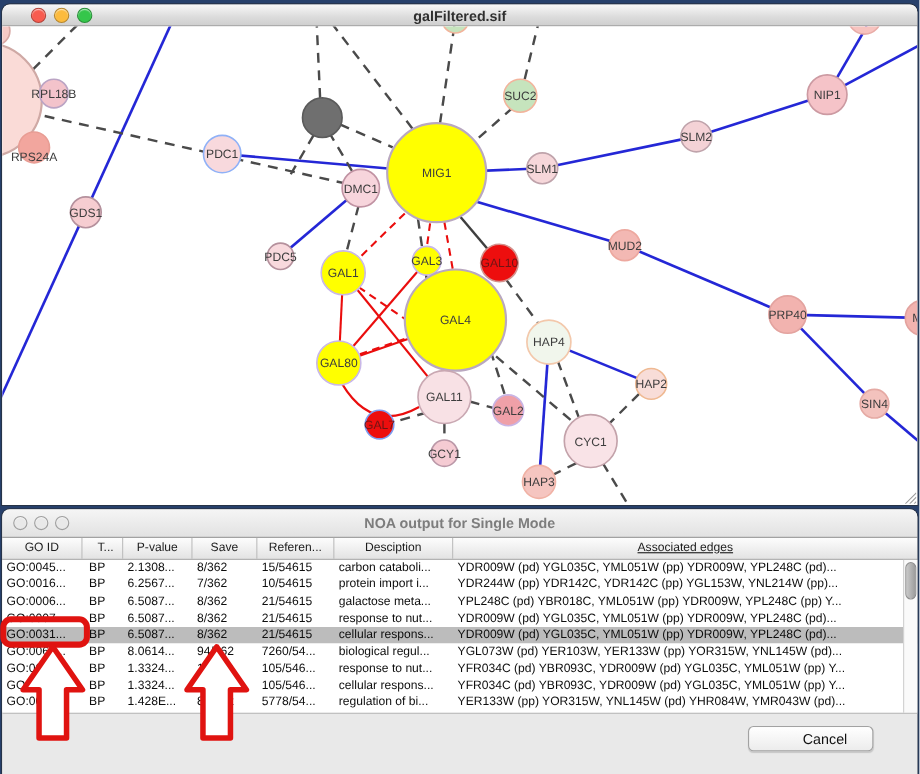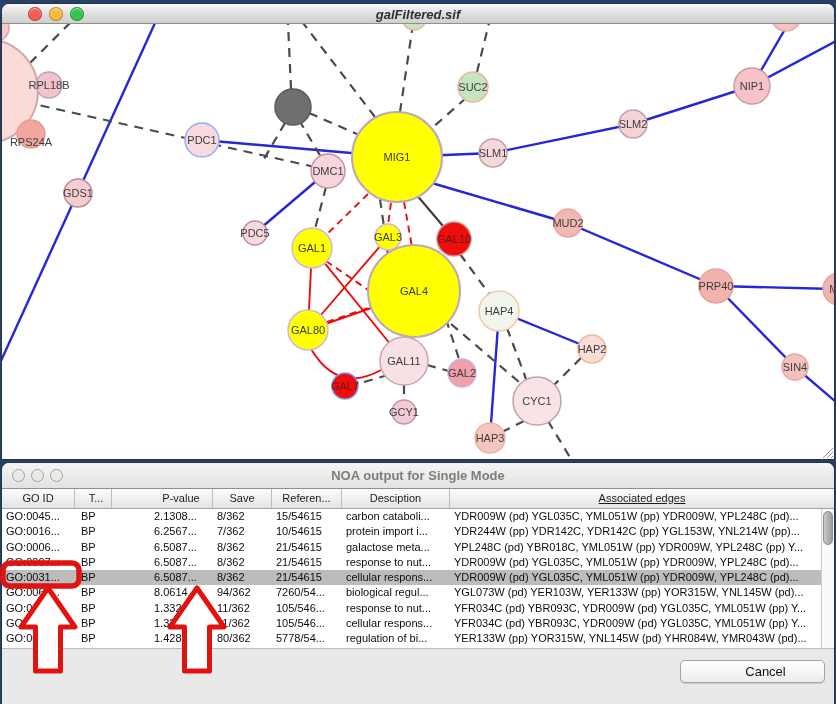--- a/index.html
+++ b/index.html
@@ -5,45 +5,45 @@
   html,body{margin:0;padding:0;}
   body{width:836px;height:704px;overflow:hidden;font-family:"Liberation Sans",sans-serif;}
   .screen{position:relative;width:836px;height:704px;background:#27406b;overflow:hidden;}
   .window{position:absolute;background:#fff;border-radius:7px 7px 0 0;box-shadow:0 0 0 1px rgba(40,40,40,.55);overflow:hidden;}
   #graph-window{left:2px;top:4px;width:832px;height:455px;}
   #noa-window{left:2px;top:463px;width:832px;height:241px;background:#e9e9e9;}
   .titlebar{position:relative;border-bottom:1px solid #8f8f8f;background:linear-gradient(#f8f8f8,#dcdcdc 60%,#cfcfcf);}
   #graph-titlebar{height:19px;}
   #noa-titlebar{height:25px;background:linear-gradient(#f5f5f5,#e2e2e2);padding-left:20px;}
   .titlebar .title{position:absolute;left:0;right:0;text-align:center;font-size:13px;font-weight:bold;color:#2f2f2f;}
-  #graph-titlebar .title{top:3px;font-style:italic;}
+  #graph-titlebar .title{top:3px;}
   #noa-titlebar .title{top:5px;color:#7d7d7d;}
   .lights{position:absolute;top:0;height:100%;display:flex;align-items:center;gap:6px;}
   #graph-titlebar .lights{left:26px;gap:7px;}
   #noa-titlebar .lights{left:10px;}
   .light{width:14px;height:14px;border-radius:50%;box-sizing:border-box;border:1px solid rgba(0,0,0,.28);box-shadow:inset 0 1px 1px rgba(255,255,255,.6);}
   #noa-titlebar .light{width:13px;height:13px;background:#e9e9e9;border-color:#9f9f9f;}
   #graph-canvas{position:absolute;left:0;top:20px;width:832px;height:435px;background:#fff;}
   #graph-svg{display:block;}
   .grip{position:absolute;right:1px;bottom:1px;}
   
   #noa-header{position:absolute;left:0;top:26px;width:832px;height:20px;display:flex;background:linear-gradient(#fdfdfd,#e3e3e3);border-bottom:1px solid #a5a5a5;box-sizing:border-box;}
   .hcell{box-sizing:border-box;font-size:11px;color:#1c1c1c;text-align:center;padding-top:3px;border-right:1px solid #bdbdbd;overflow:hidden;white-space:nowrap;}
   .hcell:last-child{border-right:none;text-decoration:underline;}
   #noa-rows{position:absolute;left:0;top:46px;width:832px;height:139px;background:#fff;overflow:hidden;}
   .trow{display:flex;height:15.3px;background:#fff;}
   .trow.selected{background:#bcbcbc;}
   .tcell{box-sizing:border-box;font-size:11px;line-height:15.3px;color:#0d0d0d;padding-left:4px;white-space:nowrap;overflow:hidden;}
-  .c0{width:73px;}.c1{width:37px;padding-left:6px;}.c2{width:63px;margin-left:38px;}.c3{width:59px;}.c4{width:70px;}.c5{width:108px;}.c6{flex:1;}
+  .c0{width:73px;}.c1{width:37px;padding-left:6px;}.c2{width:63px;}.c3{width:59px;}.c4{width:70px;}.c5{width:108px;}.c6{flex:1;}
   #vscroll{position:absolute;right:0;top:46px;width:13px;height:139px;background:#fafafa;border-left:1px solid #cfcfcf;box-sizing:border-box;}
   #vscroll-thumb{position:absolute;left:1px;top:2px;width:10px;height:34px;border-radius:6px;background:linear-gradient(90deg,#c9c9c9,#9d9d9d);border:1px solid #8f8f8f;box-sizing:border-box;}
   #noa-footer{position:absolute;left:0;top:185px;width:832px;height:56px;background:#e9e9e9;border-top:1px solid #bdbdbd;box-sizing:border-box;}
   .mac-btn{position:absolute;top:11px;height:23px;border:1px solid #a2a2a2;border-radius:5px;background:linear-gradient(#ffffff,#ececec);font-family:"Liberation Sans",sans-serif;font-size:13px;color:#111;box-shadow:0 1px 1px rgba(0,0,0,.15);padding:0;}
   #save-btn{left:456px;width:146px;}
-  #cancel-btn{left:678px;width:145px;padding-left:26px;}
+  #cancel-btn{left:678px;width:114px;padding-left:26px;}
   #annotations{position:absolute;left:0;top:0;z-index:60;pointer-events:none;}
 </style>
 </head>
 <body>
 
 <div class="screen">
 
   <div class="window" id="graph-window">
     <div class="titlebar" id="graph-titlebar">
       <div class="lights">

